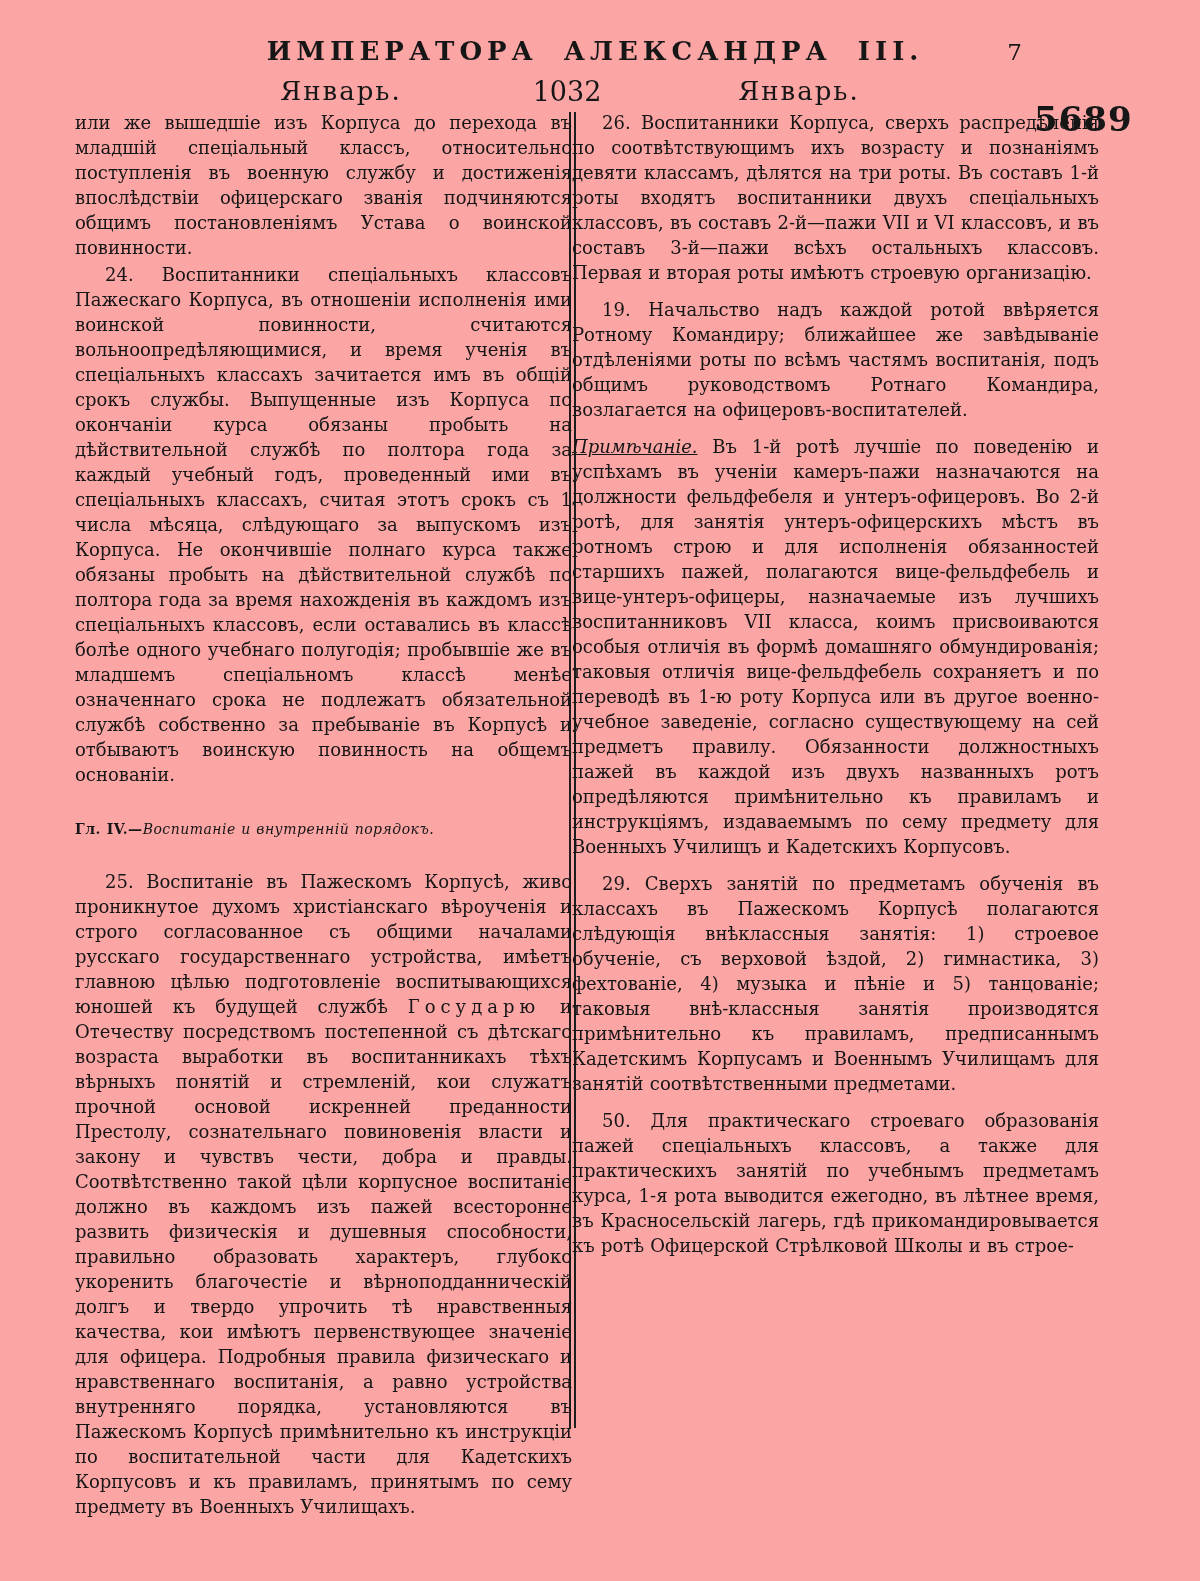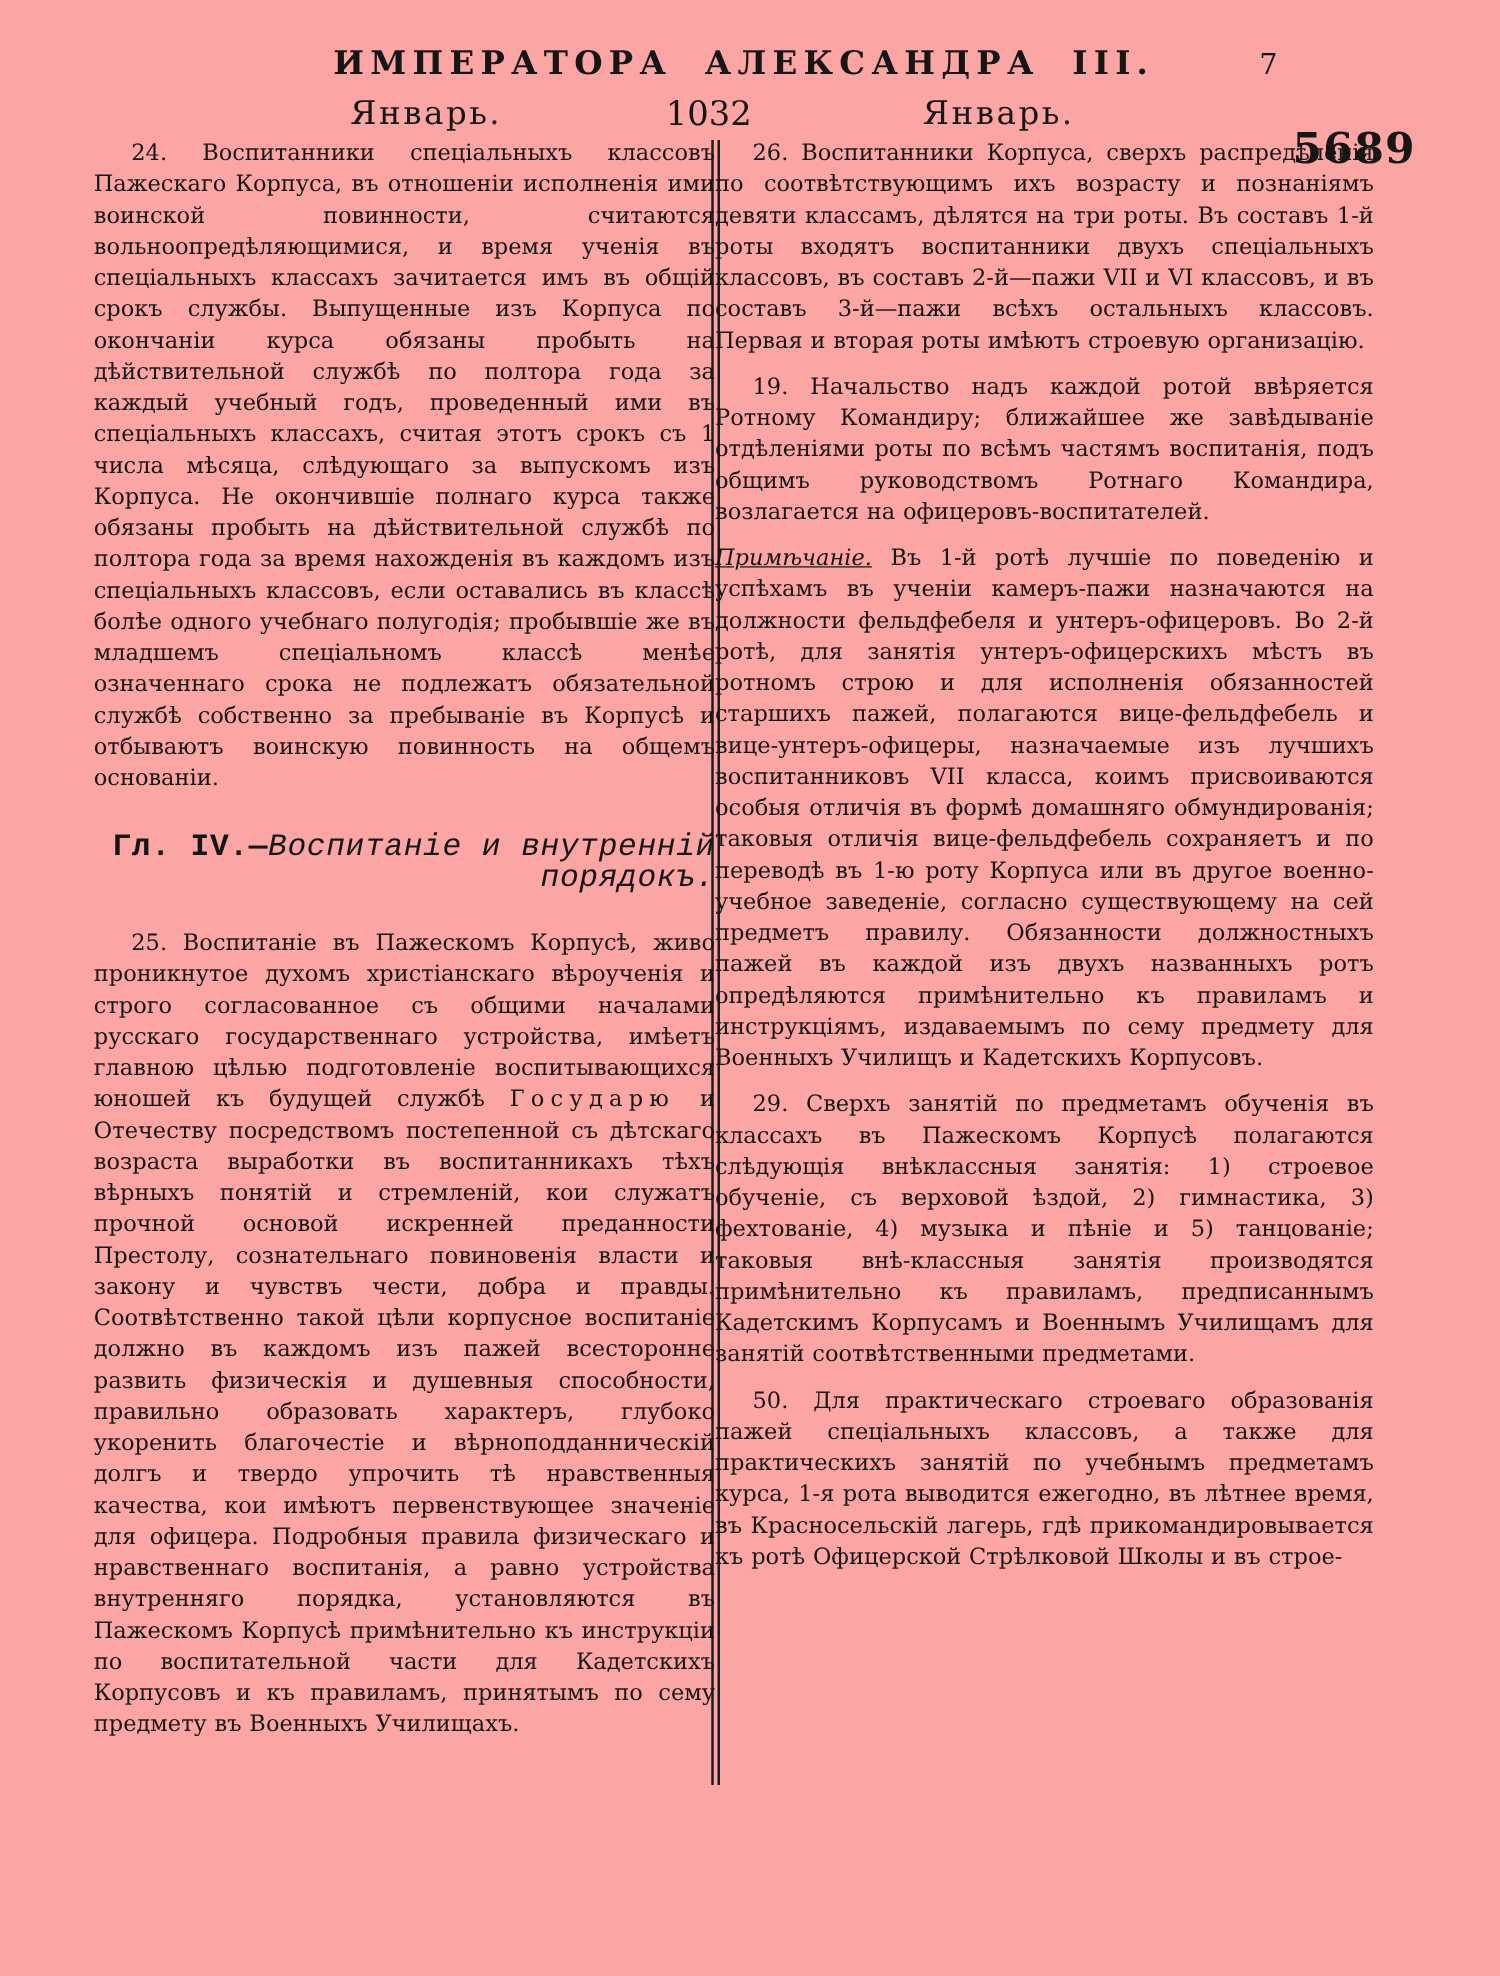--- a/index.html
+++ b/index.html
@@ -34,22 +34,22 @@
     position:absolute;top:110px;font-size:18px;line-height:25px;
     text-align:justify;word-spacing:0.5px;
   }
   .col-left{left:75px;width:497px;}
   .col-right{left:572px;width:527px;}
   .para{margin:0;text-indent:30px;}
   .col-left .para{margin-bottom:2px;}
   .col-right .para{margin-bottom:12px;}
   .para.no-indent,.para.note{text-indent:0;}
   .chapter-heading{
-    margin:30px 0 27px;text-align:right;text-indent:0;
-    font-size:25px;letter-spacing:0.5px;font-family:Liberation Mono, monospace;
+    margin:30px 0 27px;text-align:left;text-indent:0;
+    font-size:14px;letter-spacing:0.5px;
   }
   .chapter-heading .hn{font-weight:bold;}
   .chapter-heading .hi{font-style:italic;}
   .lead{font-style:italic;text-decoration:underline;}
   .spaced{letter-spacing:5px;}
 </style>
 </head>
 <body>
 
 <div class="page">
@@ -63,20 +63,21 @@
     <span class="month month-left">Январь.</span>
     <span class="year">1032</span>
     <span class="month month-right">Январь.</span>
   </div>
 
   <div class="act-number">5689</div>
 
   <div class="divider"></div>
 
   <div class="col col-left" id="left-col">
+      <p class="para no-indent">или же вышедшіе изъ Корпуса до перехода въ младшій спеціальный классъ, относительно поступленія въ военную службу и достиженія впослѣдствіи офицерскаго званія подчиняются общимъ постановленіямъ Устава о воинской повинности.</p>
       <p class="para">24. Воспитанники спеціальныхъ классовъ Пажескаго Корпуса, въ отношеніи исполненія ими воинской повинности, считаются вольноопредѣляющимися, и время ученія въ спеціальныхъ классахъ зачитается имъ въ общій срокъ службы. Выпущенные изъ Корпуса по окончаніи курса обязаны пробыть на дѣйствительной службѣ по полтора года за каждый учебный годъ, проведенный ими въ спеціальныхъ классахъ, считая этотъ срокъ съ 1 числа мѣсяца, слѣдующаго за выпускомъ изъ Корпуса. Не окончившіе полнаго курса также обязаны пробыть на дѣйствительной службѣ по полтора года за время нахожденія въ каждомъ изъ спеціальныхъ классовъ, если оставались въ классѣ болѣе одного учебнаго полугодія; пробывшіе же въ младшемъ спеціальномъ классѣ менѣе означеннаго срока не подлежатъ обязательной службѣ собственно за пребываніе въ Корпусѣ и отбываютъ воинскую повинность на общемъ основаніи.</p>
       <p class="chapter-heading"><span class="hn">Гл. IV.—</span><span class="hi">Воспитаніе и внутренній порядокъ.</span></p>
       <p class="para">25. Воспитаніе въ Пажескомъ Корпусѣ, живо проникнутое духомъ христіанскаго вѣроученія и строго согласованное съ общими началами русскаго государственнаго устройства, имѣетъ главною цѣлью подготовленіе воспитывающихся юношей къ будущей службѣ <span class="spaced">Государю</span> и Отечеству посредствомъ постепенной съ дѣтскаго возраста выработки въ воспитанникахъ тѣхъ вѣрныхъ понятій и стремленій, кои служатъ прочной основой искренней преданности Престолу, сознательнаго повиновенія власти и закону и чувствъ чести, добра и правды. Соотвѣтственно такой цѣли корпусное воспитаніе должно въ каждомъ изъ пажей всесторонне развить физическія и душевныя способности, правильно образовать характеръ, глубоко укоренить благочестіе и вѣрноподданническій долгъ и твердо упрочить тѣ нравственныя качества, кои имѣютъ первенствующее значеніе для офицера. Подробныя правила физическаго и нравственнаго воспитанія, а равно устройства внутренняго порядка, установляются въ Пажескомъ Корпусѣ примѣнительно къ инструкціи по воспитательной части для Кадетскихъ Корпусовъ и къ правиламъ, принятымъ по сему предмету въ Военныхъ Училищахъ.</p>
     </div>
   <div class="col col-right" id="right-col">
       <p class="para">26. Воспитанники Корпуса, сверхъ распредѣленія по соотвѣтствующимъ ихъ возрасту и познаніямъ девяти классамъ, дѣлятся на три роты. Въ составъ 1-й роты входятъ воспитанники двухъ спеціальныхъ классовъ, въ составъ 2-й—пажи VII и VI классовъ, и въ составъ 3-й—пажи всѣхъ остальныхъ классовъ. Первая и вторая роты имѣютъ строевую организацію.</p>
       <p class="para">19. Начальство надъ каждой ротой ввѣряется Ротному Командиру; ближайшее же завѣдываніе отдѣленіями роты по всѣмъ частямъ воспитанія, подъ общимъ руководствомъ Ротнаго Командира, возлагается на офицеровъ-воспитателей.</p>
       <p class="para note"><span class="lead">Примѣчаніе.</span> Въ 1-й ротѣ лучшіе по поведенію и успѣхамъ въ ученіи камеръ-пажи назначаются на должности фельдфебеля и унтеръ-офицеровъ. Во 2-й ротѣ, для занятія унтеръ-офицерскихъ мѣстъ въ ротномъ строю и для исполненія обязанностей старшихъ пажей, полагаются вице-фельдфебель и вице-унтеръ-офицеры, назначаемые изъ лучшихъ воспитанниковъ VII класса, коимъ присвоиваются особыя отличія въ формѣ домашняго обмундированія; таковыя отличія вице-фельдфебель сохраняетъ и по переводѣ въ 1-ю роту Корпуса или въ другое военно-учебное заведеніе, согласно существующему на сей предметъ правилу. Обязанности должностныхъ пажей въ каждой изъ двухъ названныхъ ротъ опредѣляются примѣнительно къ правиламъ и инструкціямъ, издаваемымъ по сему предмету для Военныхъ Училищъ и Кадетскихъ Корпусовъ.</p>
       <p class="para">29. Сверхъ занятій по предметамъ обученія въ классахъ въ Пажескомъ Корпусѣ полагаются слѣдующія внѣклассныя занятія: 1) строевое обученіе, съ верховой ѣздой, 2) гимнастика, 3) фехтованіе, 4) музыка и пѣніе и 5) танцованіе; таковыя внѣ-классныя занятія производятся примѣнительно къ правиламъ, предписаннымъ Кадетскимъ Корпусамъ и Военнымъ Училищамъ для занятій соотвѣтственными предметами.</p>
       <p class="para">50. Для практическаго строеваго образованія пажей спеціальныхъ классовъ, а также для практическихъ занятій по учебнымъ предметамъ курса, 1-я рота выводится ежегодно, въ лѣтнее время, въ Красносельскій лагерь, гдѣ прикомандировывается къ ротѣ Офицерской Стрѣлковой Школы и въ строе-</p>

